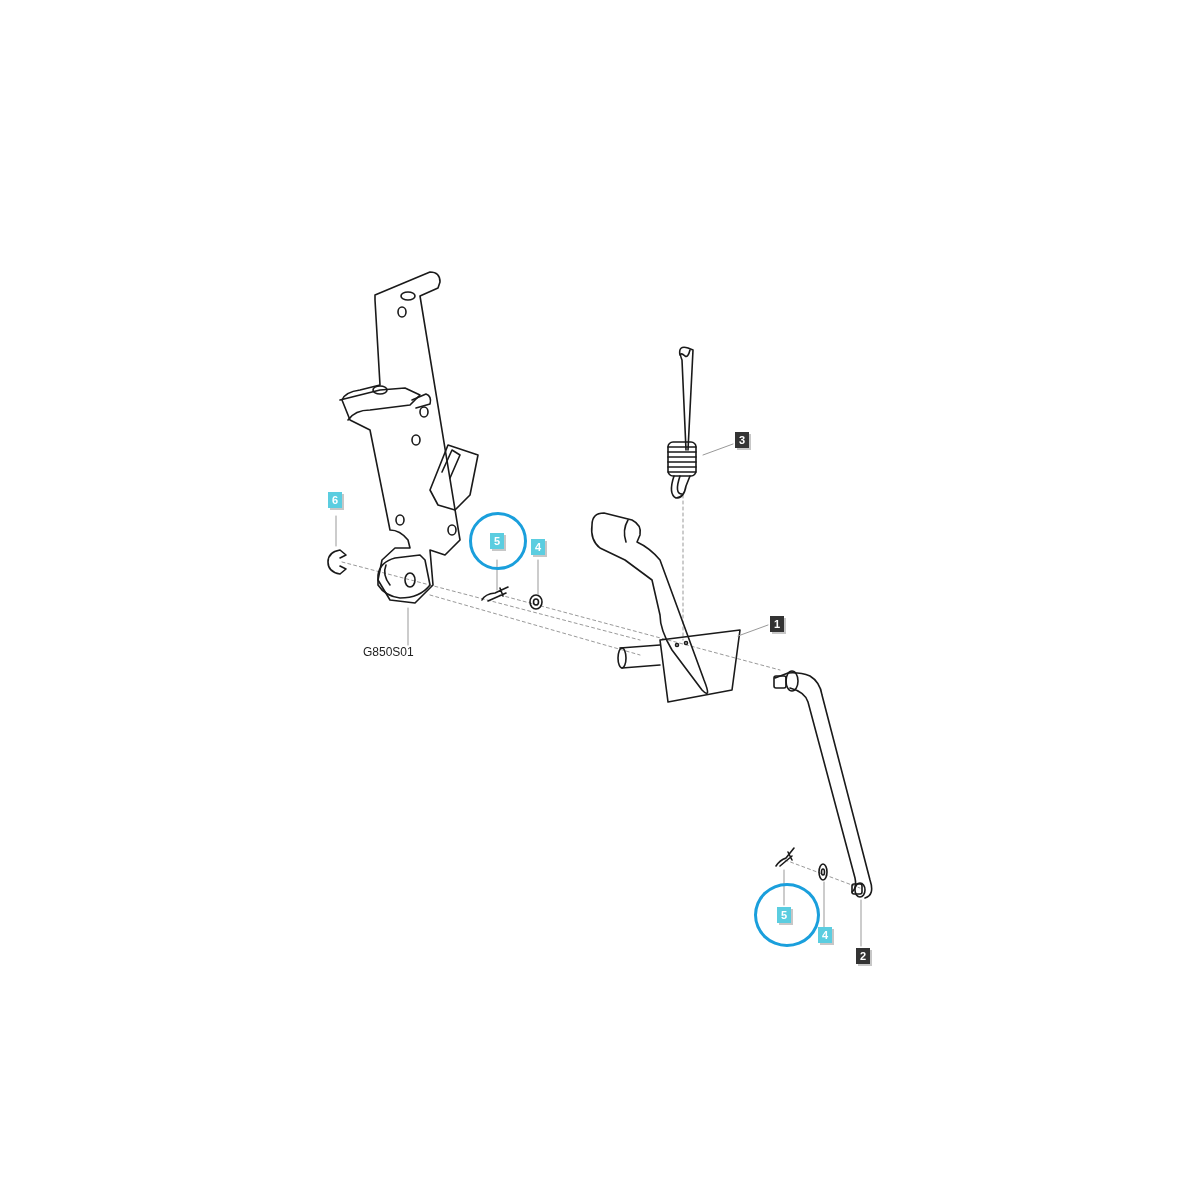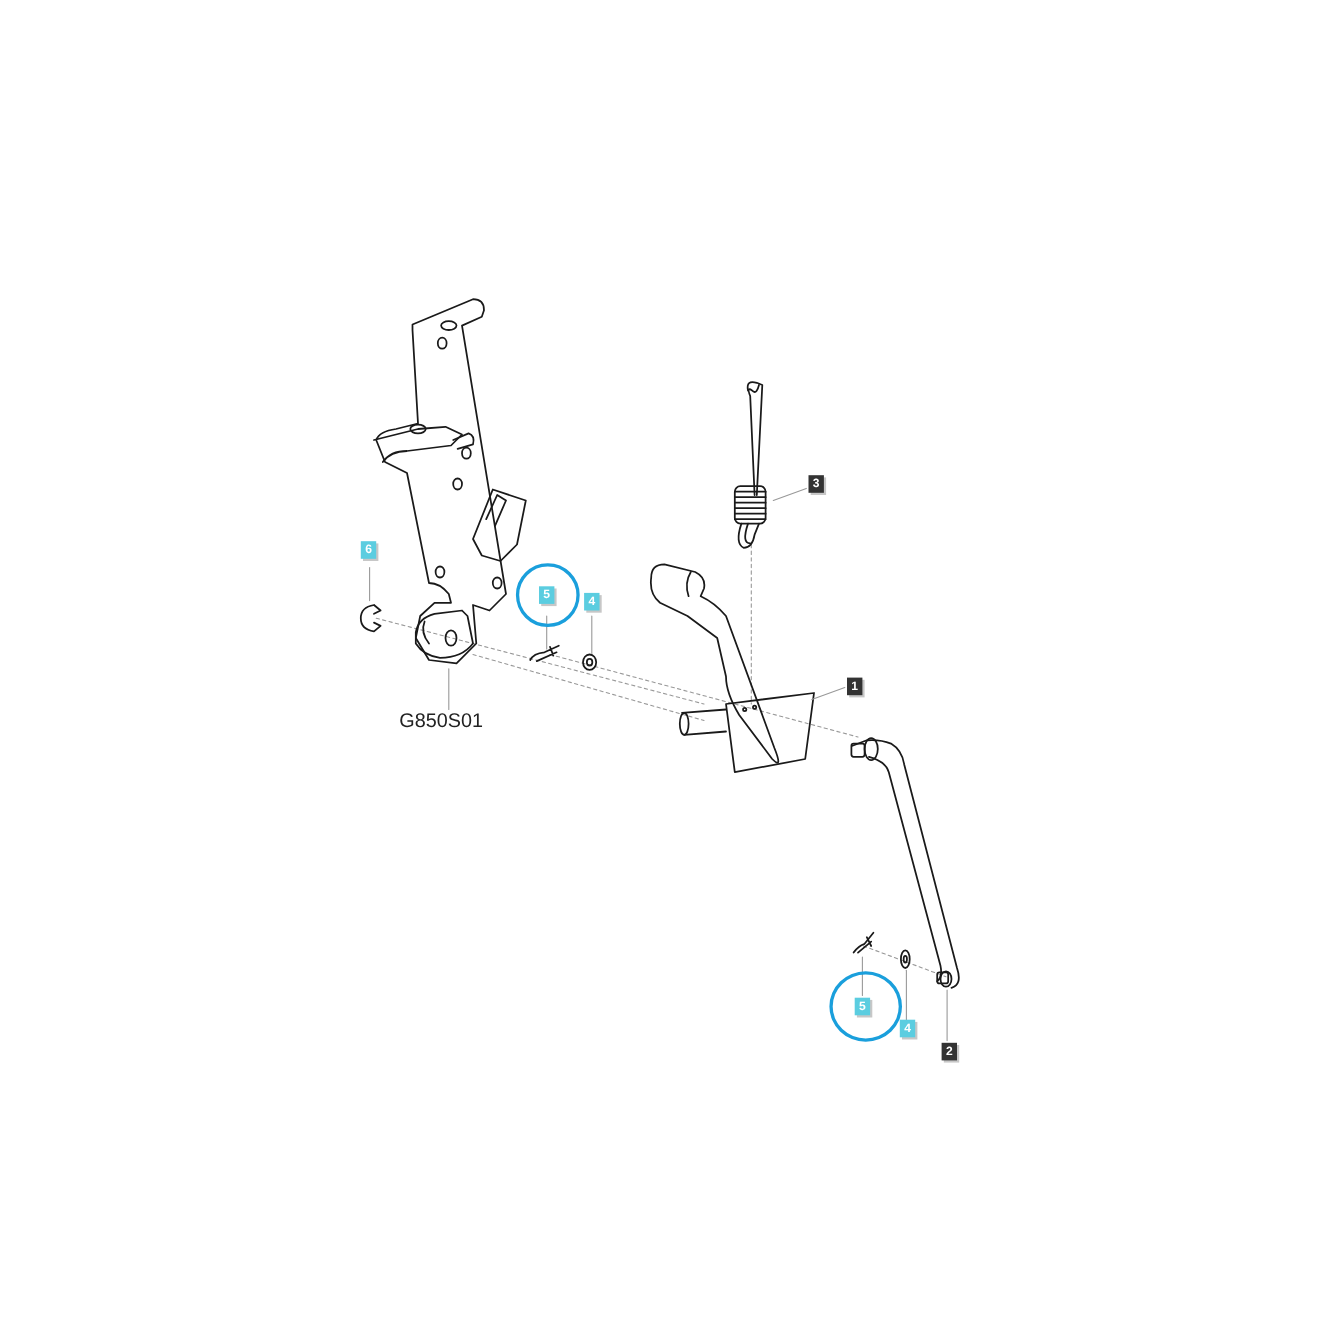--- a/index.html
+++ b/index.html
@@ -6,21 +6,21 @@
   body { width:1200px; height:1200px; position:relative; overflow:hidden; font-family:"Liberation Sans", sans-serif; }
   #stage { position:absolute; left:0; top:0; width:1200px; height:1200px; }
   .callout {
     position:absolute; width:14px; height:16px; font-size:11px; font-weight:bold;
     color:#ffffff; text-align:center; line-height:16px;
     box-shadow:2px 2px 0 rgba(0,0,0,0.22);
     font-family:"Liberation Sans", sans-serif;
   }
   .callout.ref { background:#5bcde0; }
   .callout.main { background:#333333; }
-  .diagram-code { position:absolute; font-size:18px; color:#222; font-family:"Liberation Sans", sans-serif; }
+  .diagram-code { position:absolute; font-size:12px; color:#222; font-family:"Liberation Sans", sans-serif; }
   .highlight { position:absolute; border:3px solid #1a9fdc; border-radius:50%; box-sizing:border-box; }
 </style>
 </head>
 <body>
 
 <div id="stage">
 <svg width="1200" height="1200" viewBox="0 0 1200 1200" xmlns="http://www.w3.org/2000/svg">
   <g fill="none" stroke="#1a1a1a" stroke-width="1.6" stroke-linejoin="round" stroke-linecap="round">
 
     <g stroke="#999" stroke-width="1" stroke-dasharray="3,3">

